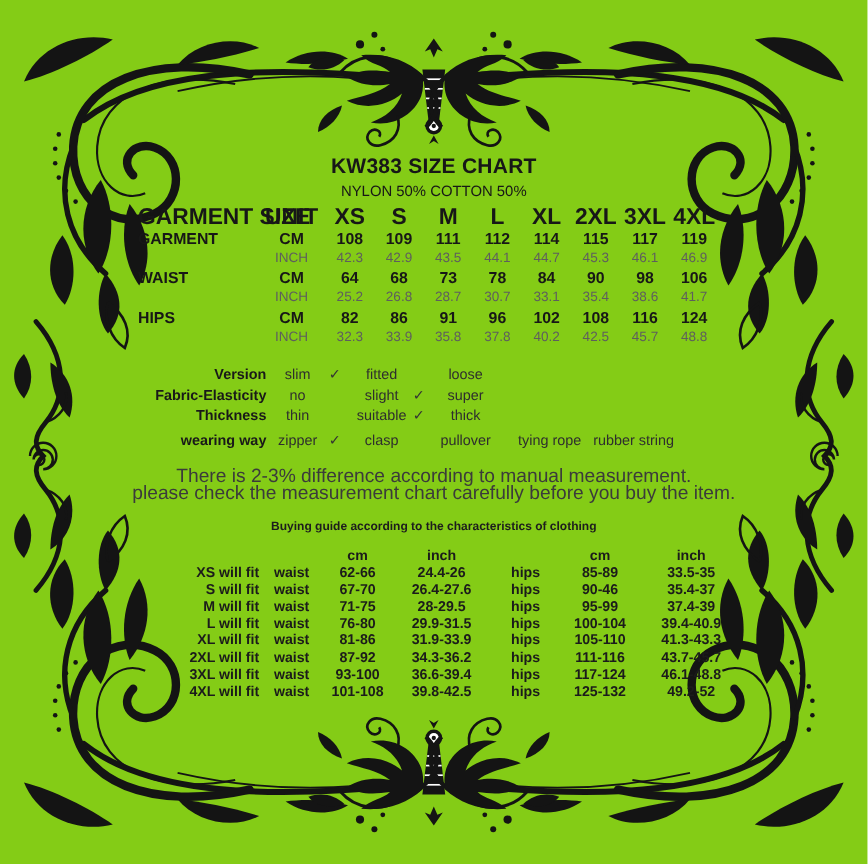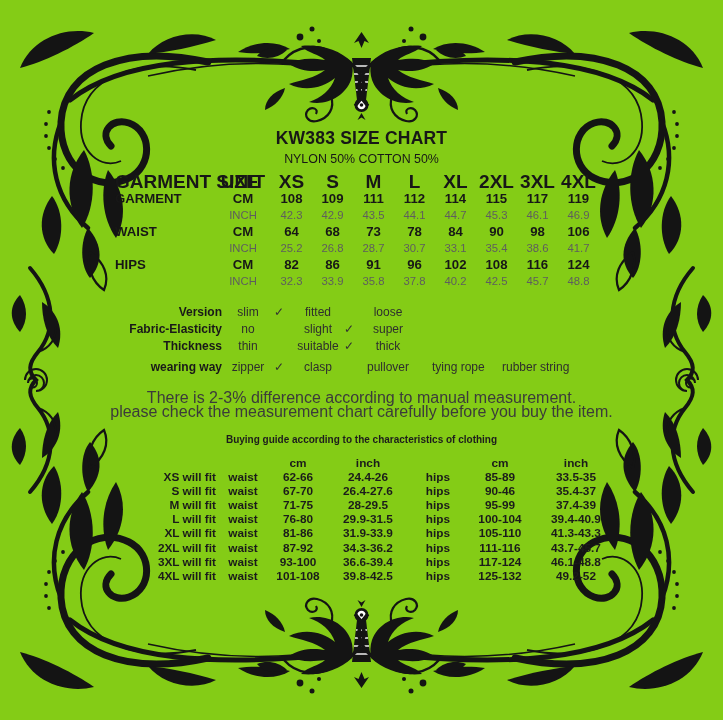--- a/index.html
+++ b/index.html
@@ -20,21 +20,21 @@
   .thead{font-weight:bold;font-size:19px;line-height:18px;color:#171717;}
   .trow.cm{font-weight:bold;font-size:13.2px;line-height:16.4px;color:#171717;}
   .trow.inch{font-weight:normal;font-size:11.3px;line-height:16.4px;color:#5e5e5e;}
 
   
   .chars{position:absolute;top:304px;left:112px;font-size:12px;}
   .crow{display:flex;line-height:17px;}
   .crow.last{margin-top:4px;}
   .clab{width:110px;text-align:right;font-weight:bold;color:#191919;white-space:nowrap;}
   .opts{display:flex;}
-  .opt{width:70px;display:flex;}
+  .opt{width:70px;display:flex;justify-content:center;}
   .otext{flex:0 0 52px;text-align:center;white-space:nowrap;color:#2e2e2e;}
   .ocheck{flex:0 0 18px;text-align:left;color:#333;font-size:12px;}
 
   
   .notes{top:391px;text-align:center;font-size:16px;line-height:14.3px;color:#3b3b3b;}
   .bg-head{top:434px;text-align:center;font-weight:bold;font-size:10px;color:#1d1d1d;}
 
   
   .bg{position:absolute;top:456px;left:140px;font-size:11.8px;font-weight:bold;color:#1b1b1b;}
   .bgrow{display:grid;grid-template-columns:78px 50px 60px 80px 60px 64px 88px;line-height:14.1px;}

